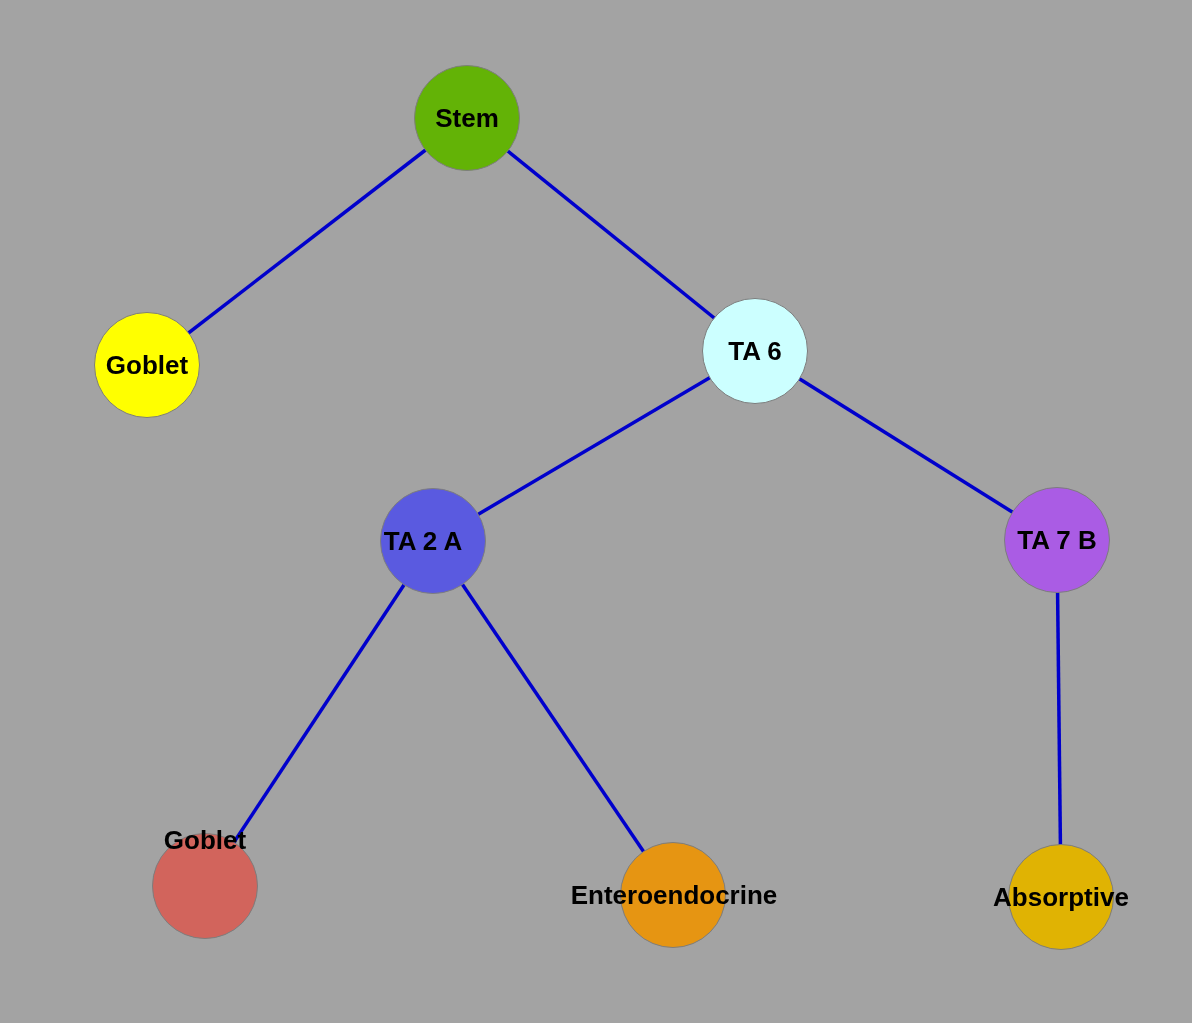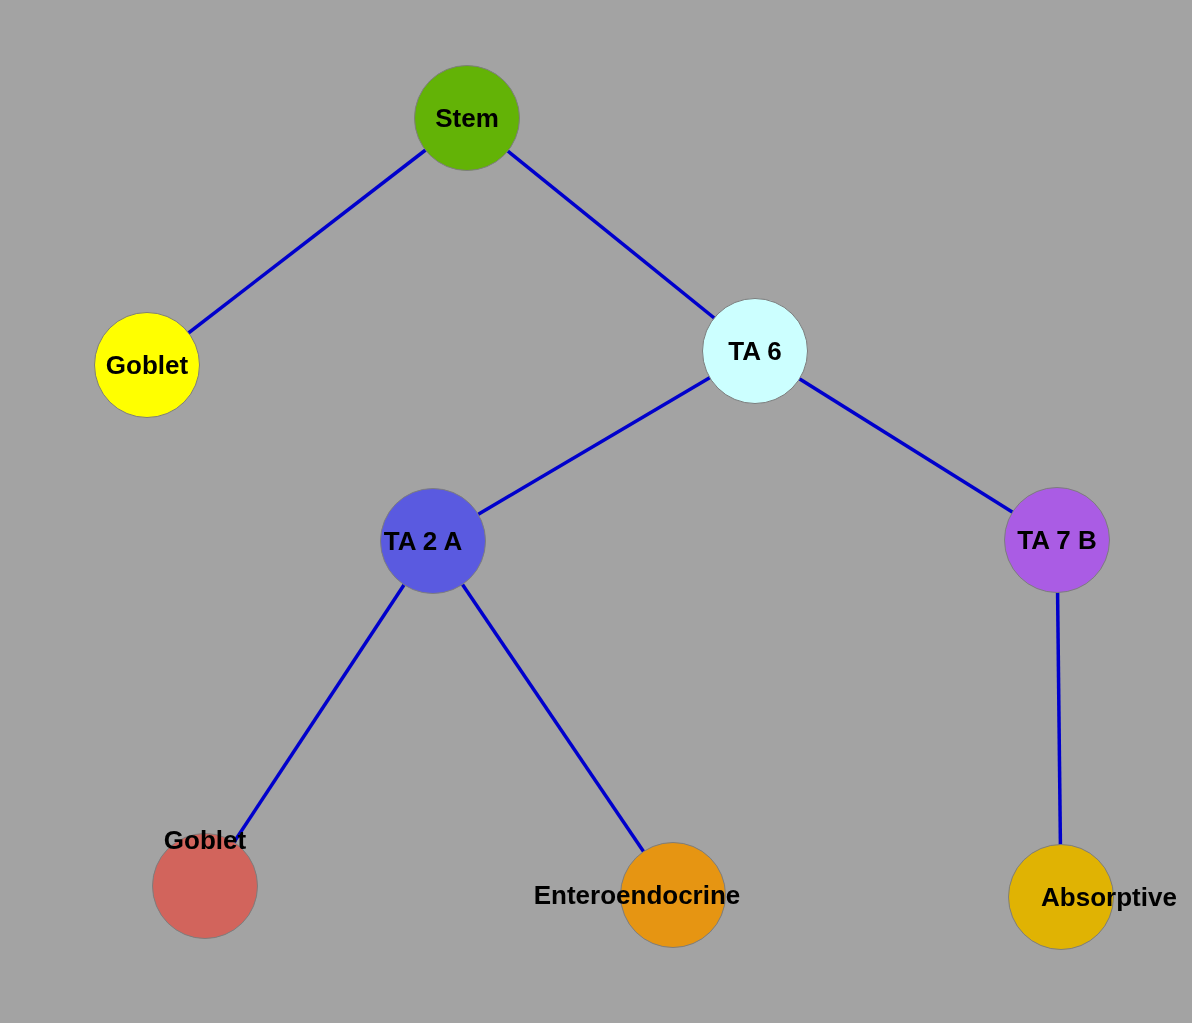--- a/index.html
+++ b/index.html
@@ -60,16 +60,16 @@
     <span class="node-label" style="left: 147px; top: 365px;">Goblet</span>
     <div class="node" style="left: 702px; top: 298px; width: 106px; height: 106px; background: rgb(204, 255, 255); border-color: rgb(125, 125, 125);"></div>
     <span class="node-label" style="left: 755px; top: 351px;">TA 6</span>
     <div class="node" style="left: 380px; top: 488px; width: 106px; height: 106px; background: rgb(90, 90, 224); border-color: rgb(125, 125, 125);"></div>
     <span class="node-label" style="left: 423px; top: 541px;">TA 2 A</span>
     <div class="node" style="left: 1004px; top: 487px; width: 106px; height: 106px; background: rgb(170, 92, 228); border-color: rgb(125, 125, 125);"></div>
     <span class="node-label" style="left: 1057px; top: 540px;">TA 7 B</span>
     <div class="node" style="left: 152px; top: 833px; width: 106px; height: 106px; background: rgb(210, 100, 92); border-color: rgb(125, 125, 125);"></div>
     <span class="node-label" style="left: 205px; top: 840px;">Goblet</span>
     <div class="node" style="left: 620px; top: 842px; width: 106px; height: 106px; background: rgb(230, 149, 18); border-color: rgb(125, 125, 125);"></div>
-    <span class="node-label" style="left: 637px; top: 895px;">Enteroendocrine</span>
+    <span class="node-label" style="left: 674px; top: 895px;">Enteroendocrine</span>
     <div class="node" style="left: 1008px; top: 844px; width: 106px; height: 106px; background: rgb(224, 179, 3); border-color: rgb(125, 125, 125);"></div>
-    <span class="node-label" style="left: 1061px; top: 897px; margin-left: 48px;">Absorptive</span>
+    <span class="node-label" style="left: 1061px; top: 897px;">Absorptive</span>
   </div>
 
 </body></html>

